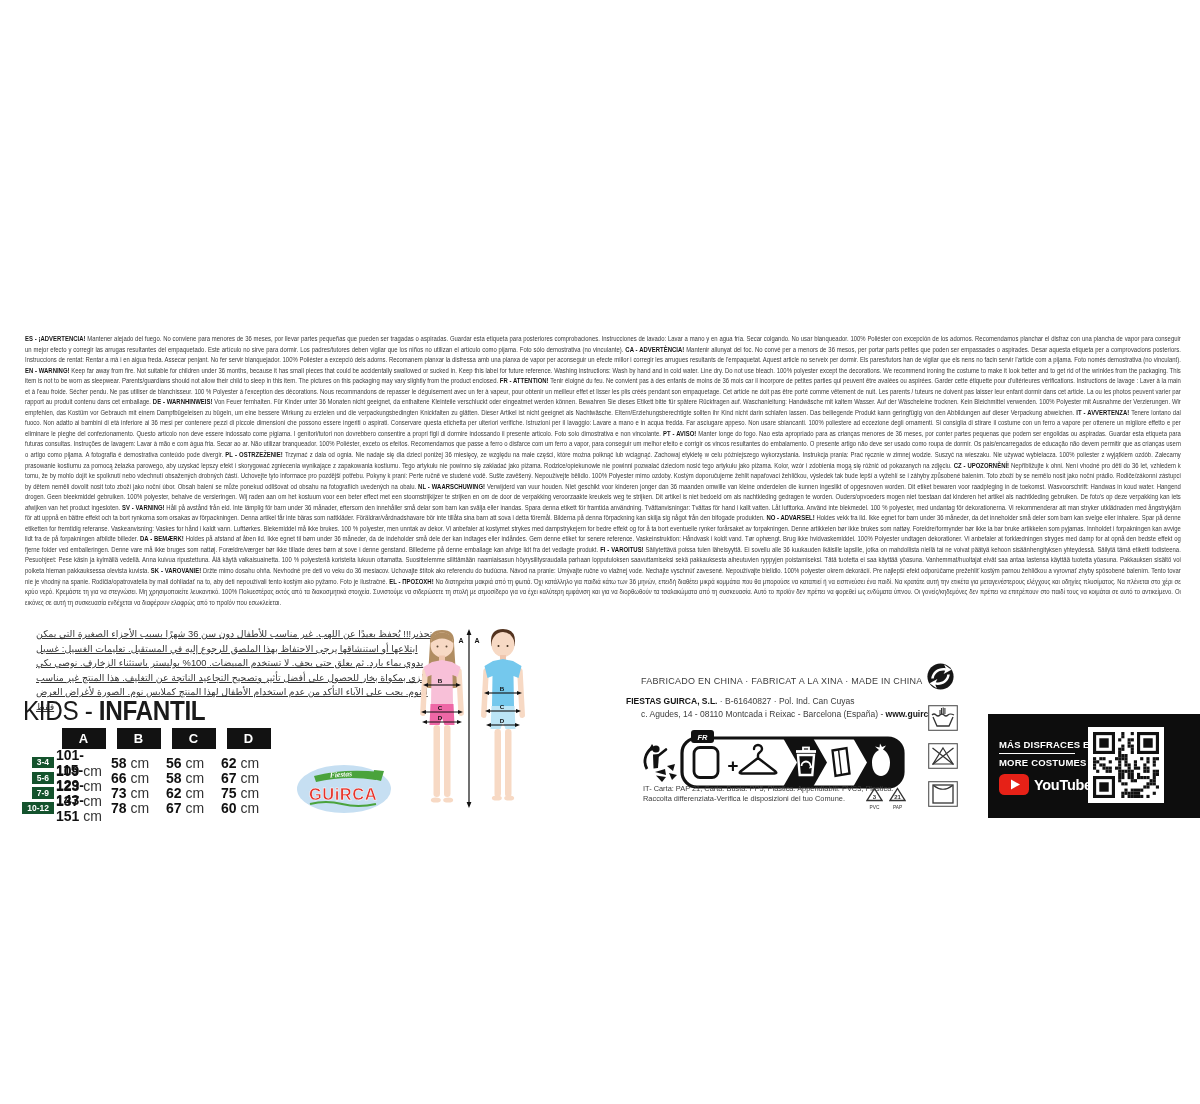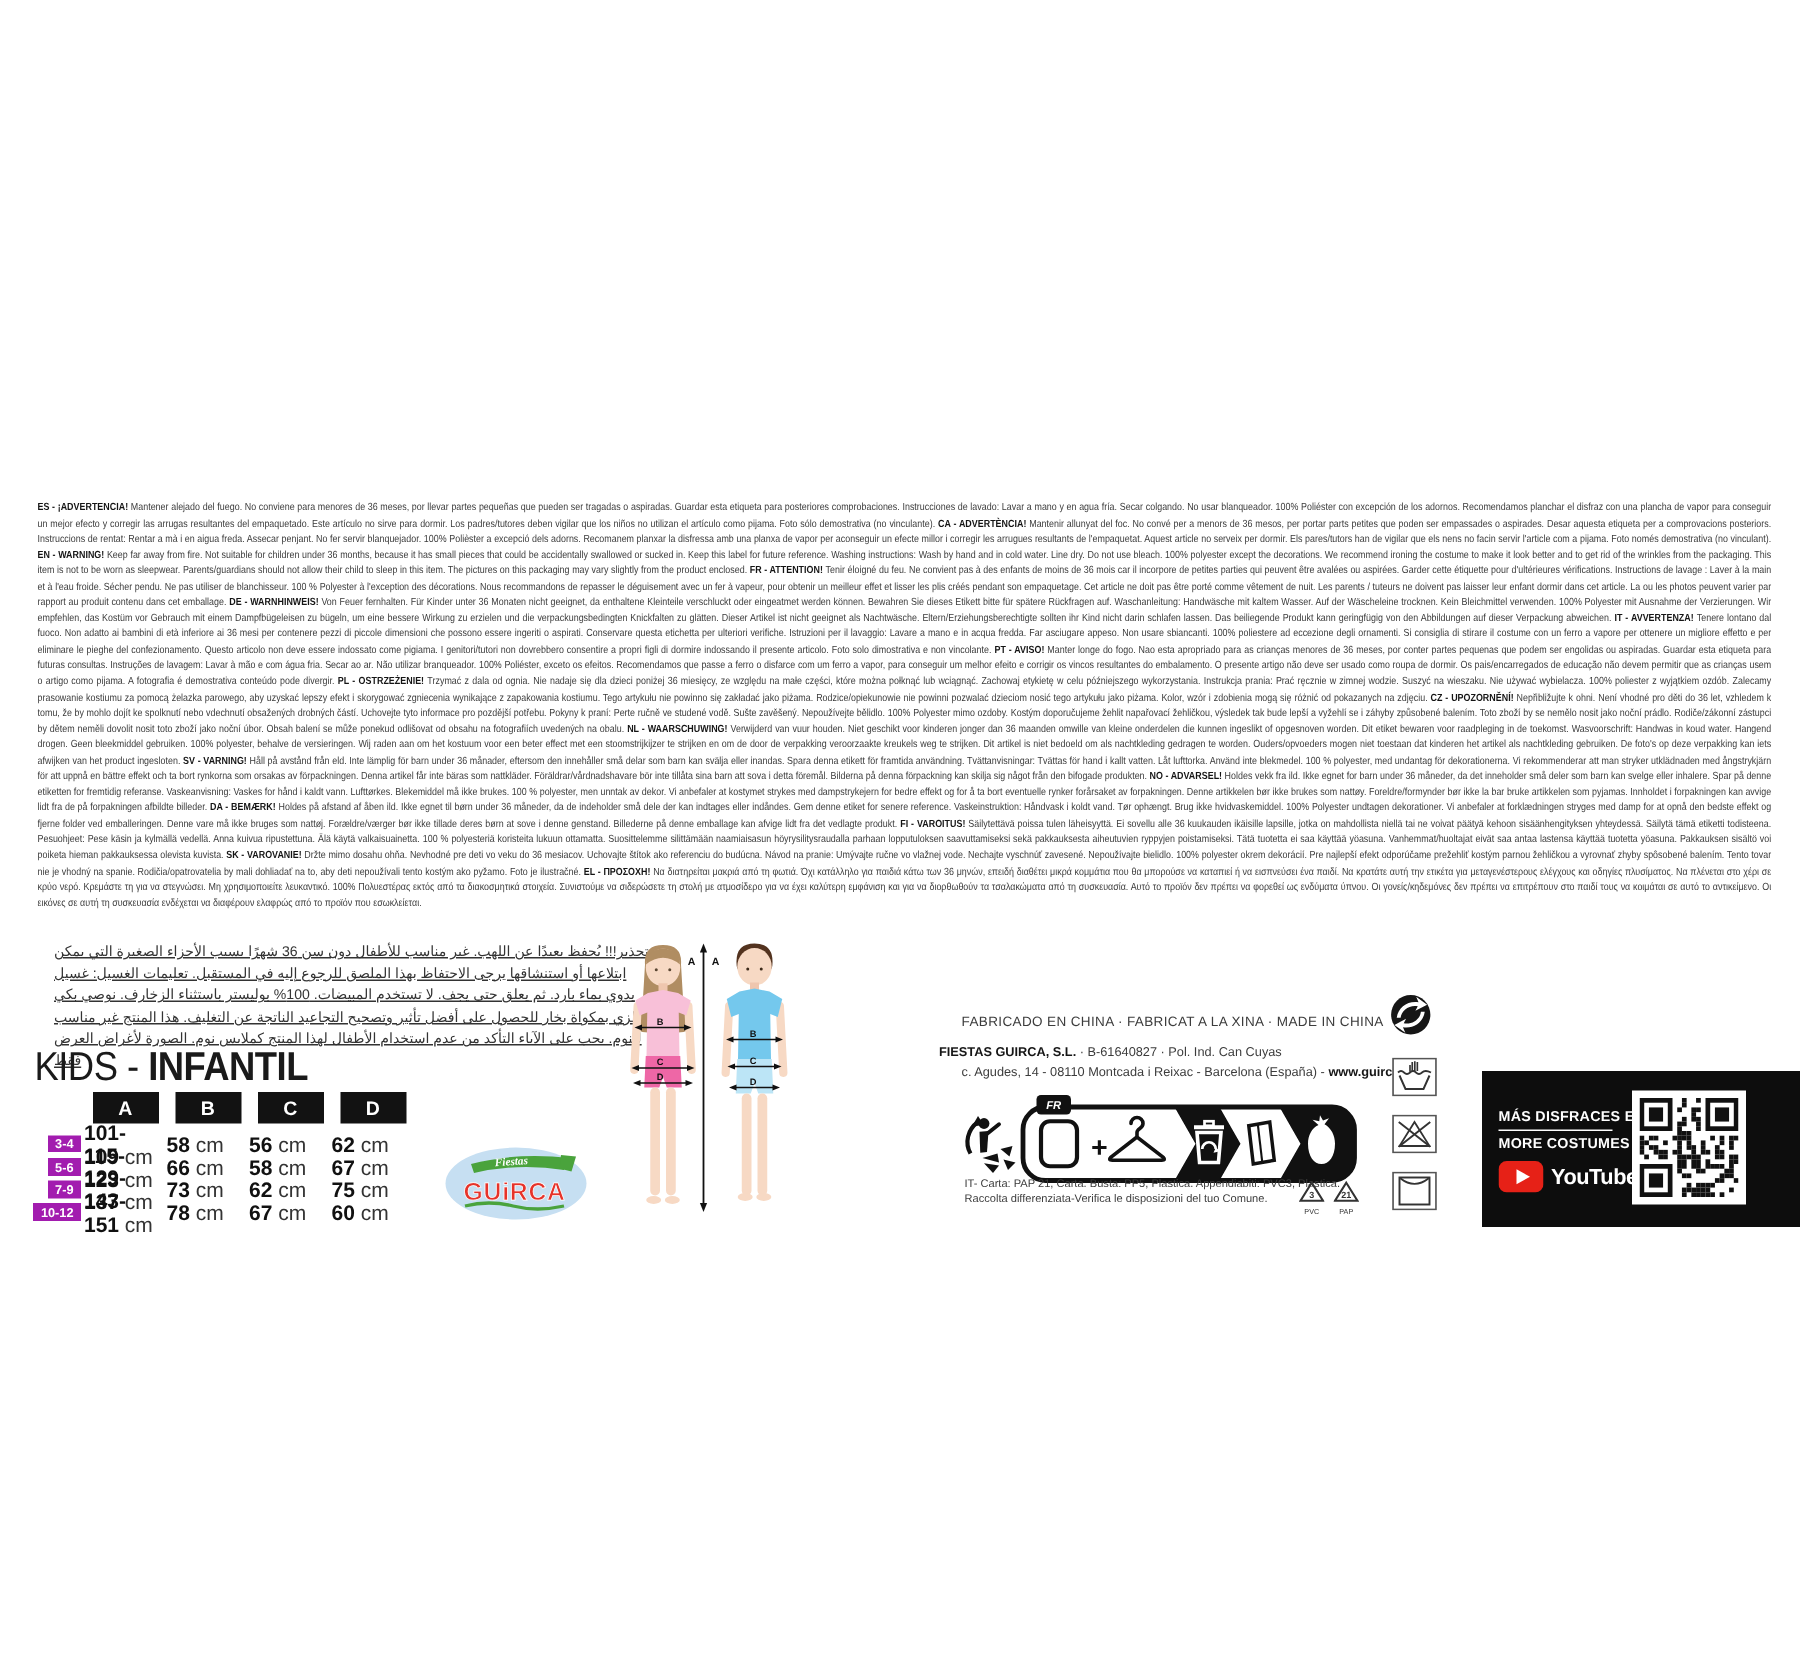--- a/index.html
+++ b/index.html
@@ -31,21 +31,21 @@
   #title .heavy{font-weight:700;}
 
   
   #size-table{left:16px;top:728px;}
   .thead{display:flex;margin-left:40px;}
   .thbox{width:44px;height:21px;margin:0 5.5px;background:#121212;color:#fff;
     font-size:13px;font-weight:700;display:flex;align-items:center;justify-content:center;}
   .trow{display:flex;align-items:center;height:15.2px;margin-top:0;}
   .trow:first-child{margin-top:6px;}
   .rlabel-col{width:40px;display:flex;justify-content:flex-end;padding-right:2px;box-sizing:border-box;}
-  .rlabel{background:#a21caf;color:#fff;font-size:8.5px;font-weight:700;
+  .rlabel{background:#14532d;color:#fff;font-size:8.5px;font-weight:700;
     padding:1.5px 5px;line-height:1;}
   .tcell{width:55px;text-align:left;font-size:14px;color:#333;}
   .tcell b{color:#111;}
 
   
   #guirca-logo{left:296px;top:764px;width:96px;height:50px;}
 
   
   #figures{left:402px;top:626px;}
 

